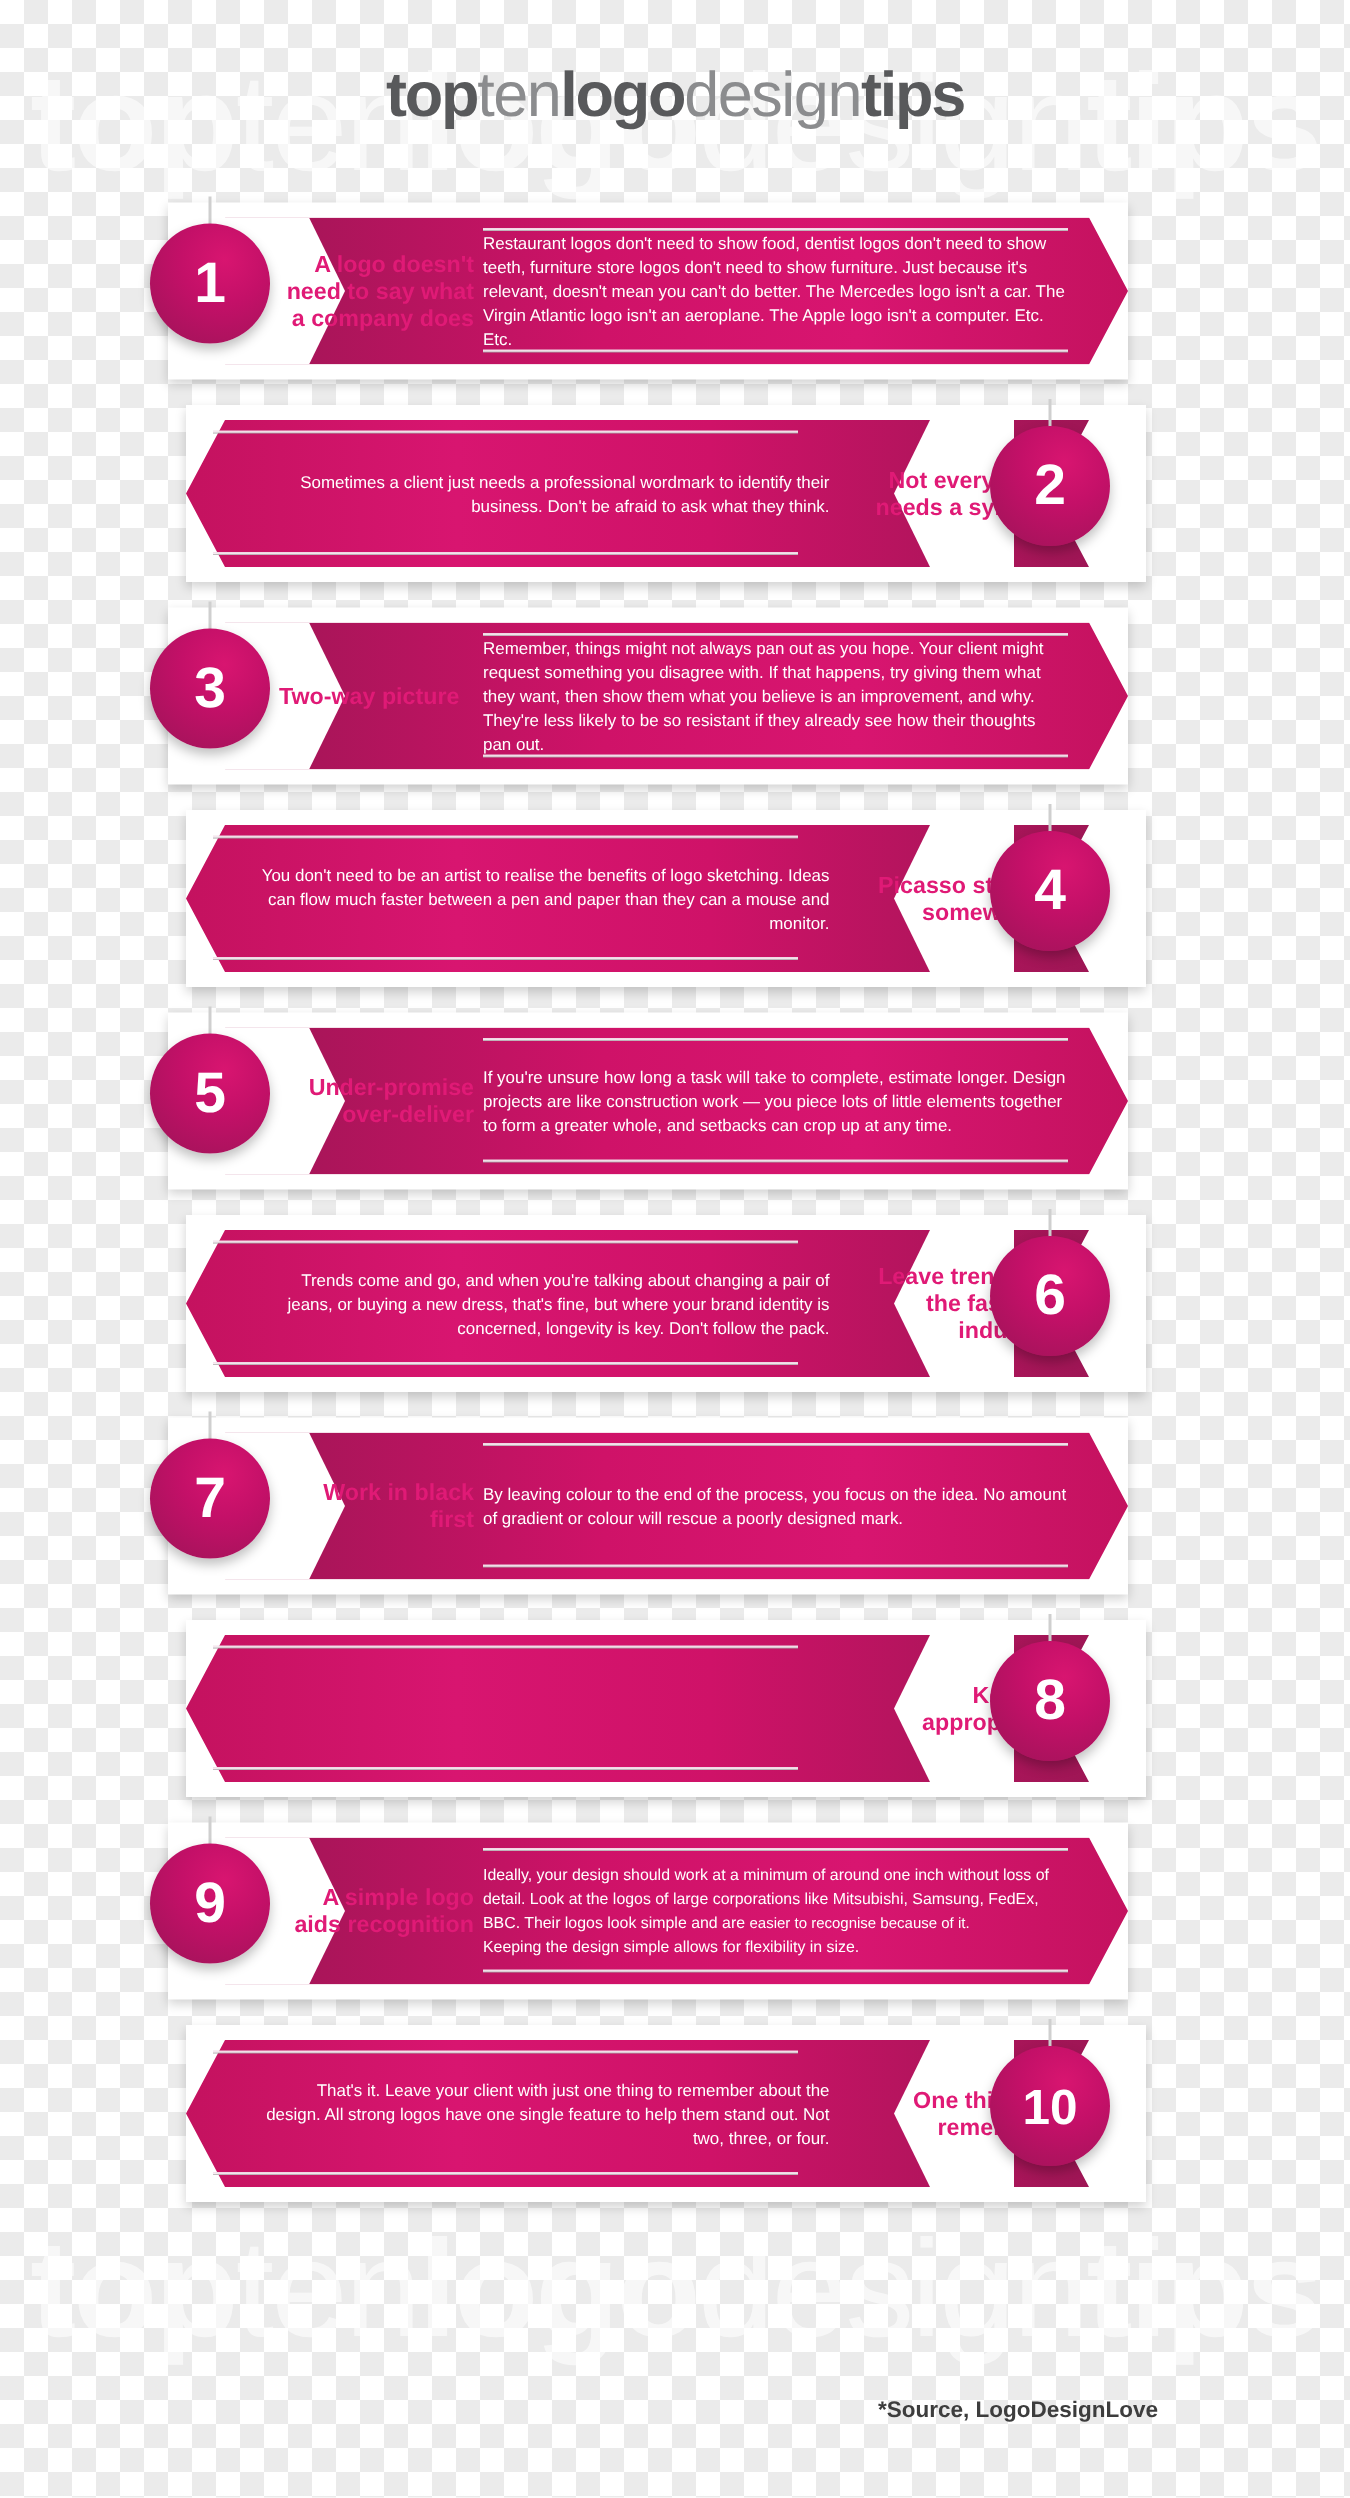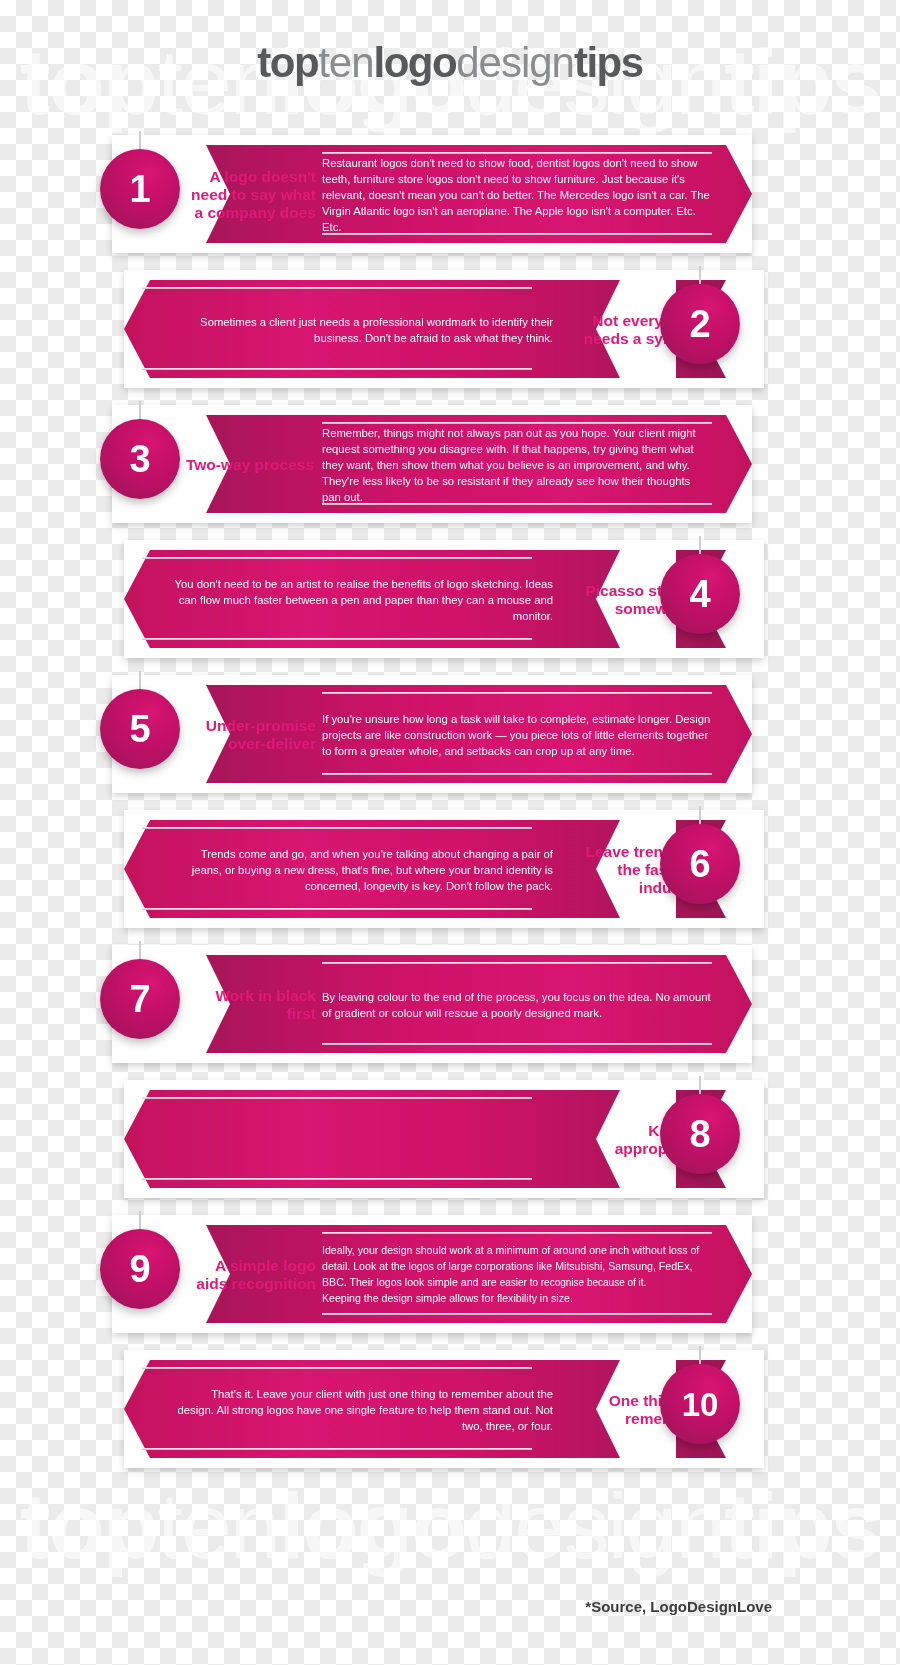--- a/index.html
+++ b/index.html
@@ -231,21 +231,21 @@
       </div>
     </div>
     <div class="row ltr" style="top: 405px;">
       <div class="panel"></div>
       <div class="band"></div>
       <div class="rule t"></div>
       <div class="rule b"></div>
       <div class="bodytext">Remember, things might not always pan out as you hope. Your client might request something you disagree with. If that happens, try giving them what they want, then show them what you believe is an improvement, and why. They're less likely to be so resistant if they already see how their thoughts pan out.</div>
       <div class="wedge"></div>
       <div class="heading">
-        <span>Two-way process</span>
+        <span>Two-way picture</span>
       </div>
       <div class="numwrap">
         <div class="stem"></div>
         <div class="circle">
           <span>3</span>
         </div>
       </div>
     </div>
     <div class="row rtl" style="top: 540px;">
       <div class="panel"></div>

